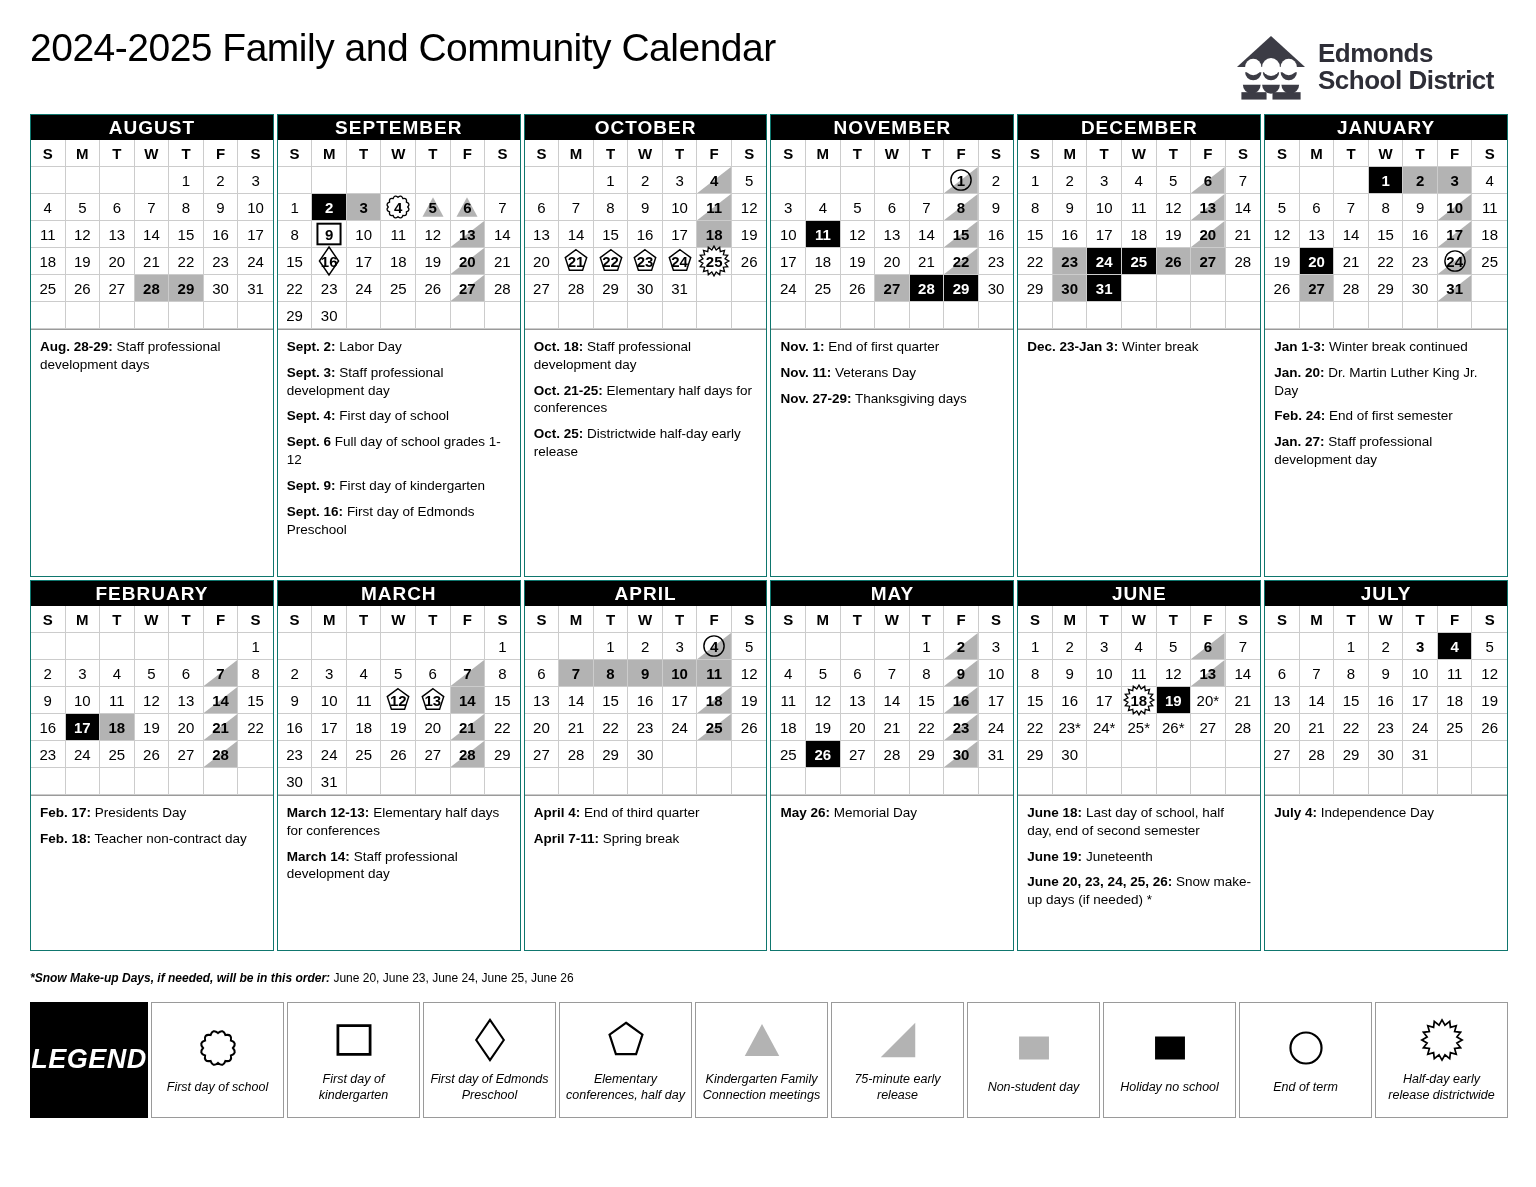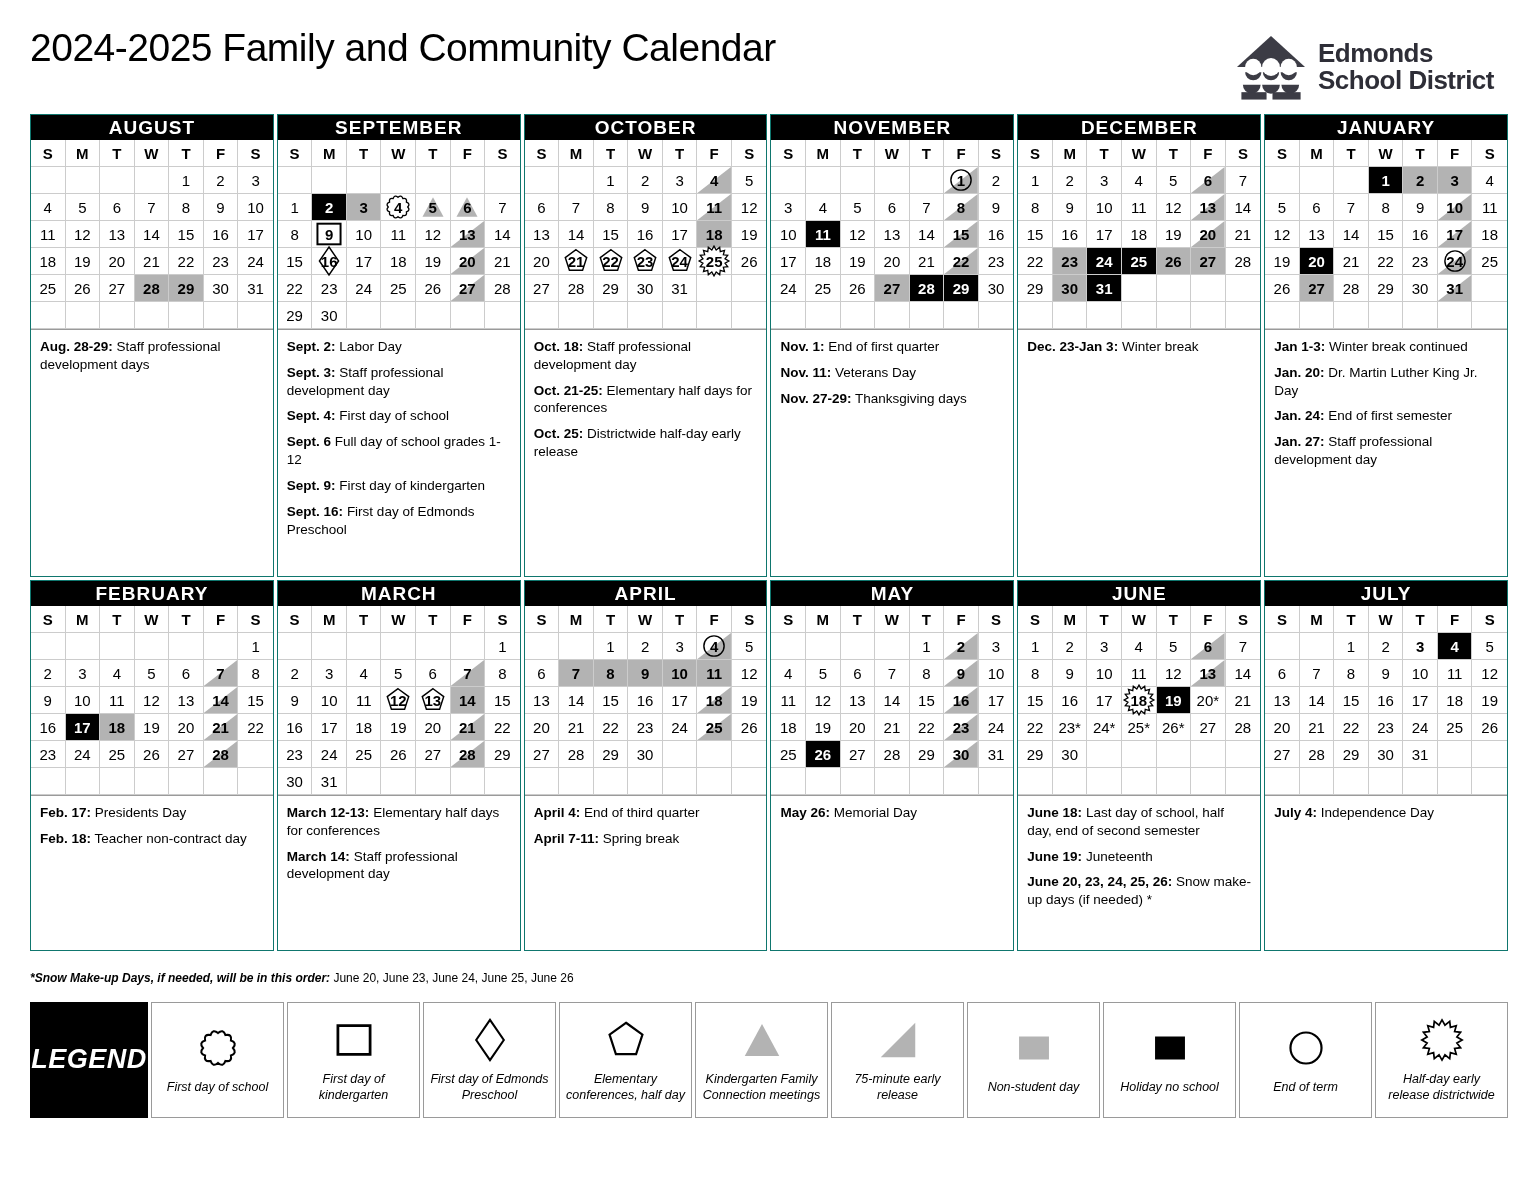--- a/index.html
+++ b/index.html
@@ -855,21 +855,21 @@
         <div class="cell"></div>
         <div class="cell"></div>
         <div class="cell"></div>
         <div class="cell"></div>
         <div class="cell"></div>
         <div class="cell"></div>
       </div>
       <div class="notes">
         <p class="ne"><span class="nb">Jan 1-3:</span> <span>Winter break continued</span></p>
         <p class="ne"><span class="nb">Jan. 20:</span> <span>Dr. Martin Luther King Jr. Day</span></p>
-        <p class="ne"><span class="nb">Jan. 24:</span> <span>End of first semester</span></p>
+        <p class="ne"><span class="nb">Feb. 24:</span> <span>End of first semester</span></p>
         <p class="ne"><span class="nb">Jan. 27:</span> <span>Staff professional development day</span></p>
       </div>
     </div>
     <div class="month">
       <div class="mh">FEBRUARY</div>
       <div class="wkrow">
         <span class="wk">S</span>
         <span class="wk">M</span>
         <span class="wk">T</span>
         <span class="wk">W</span>

